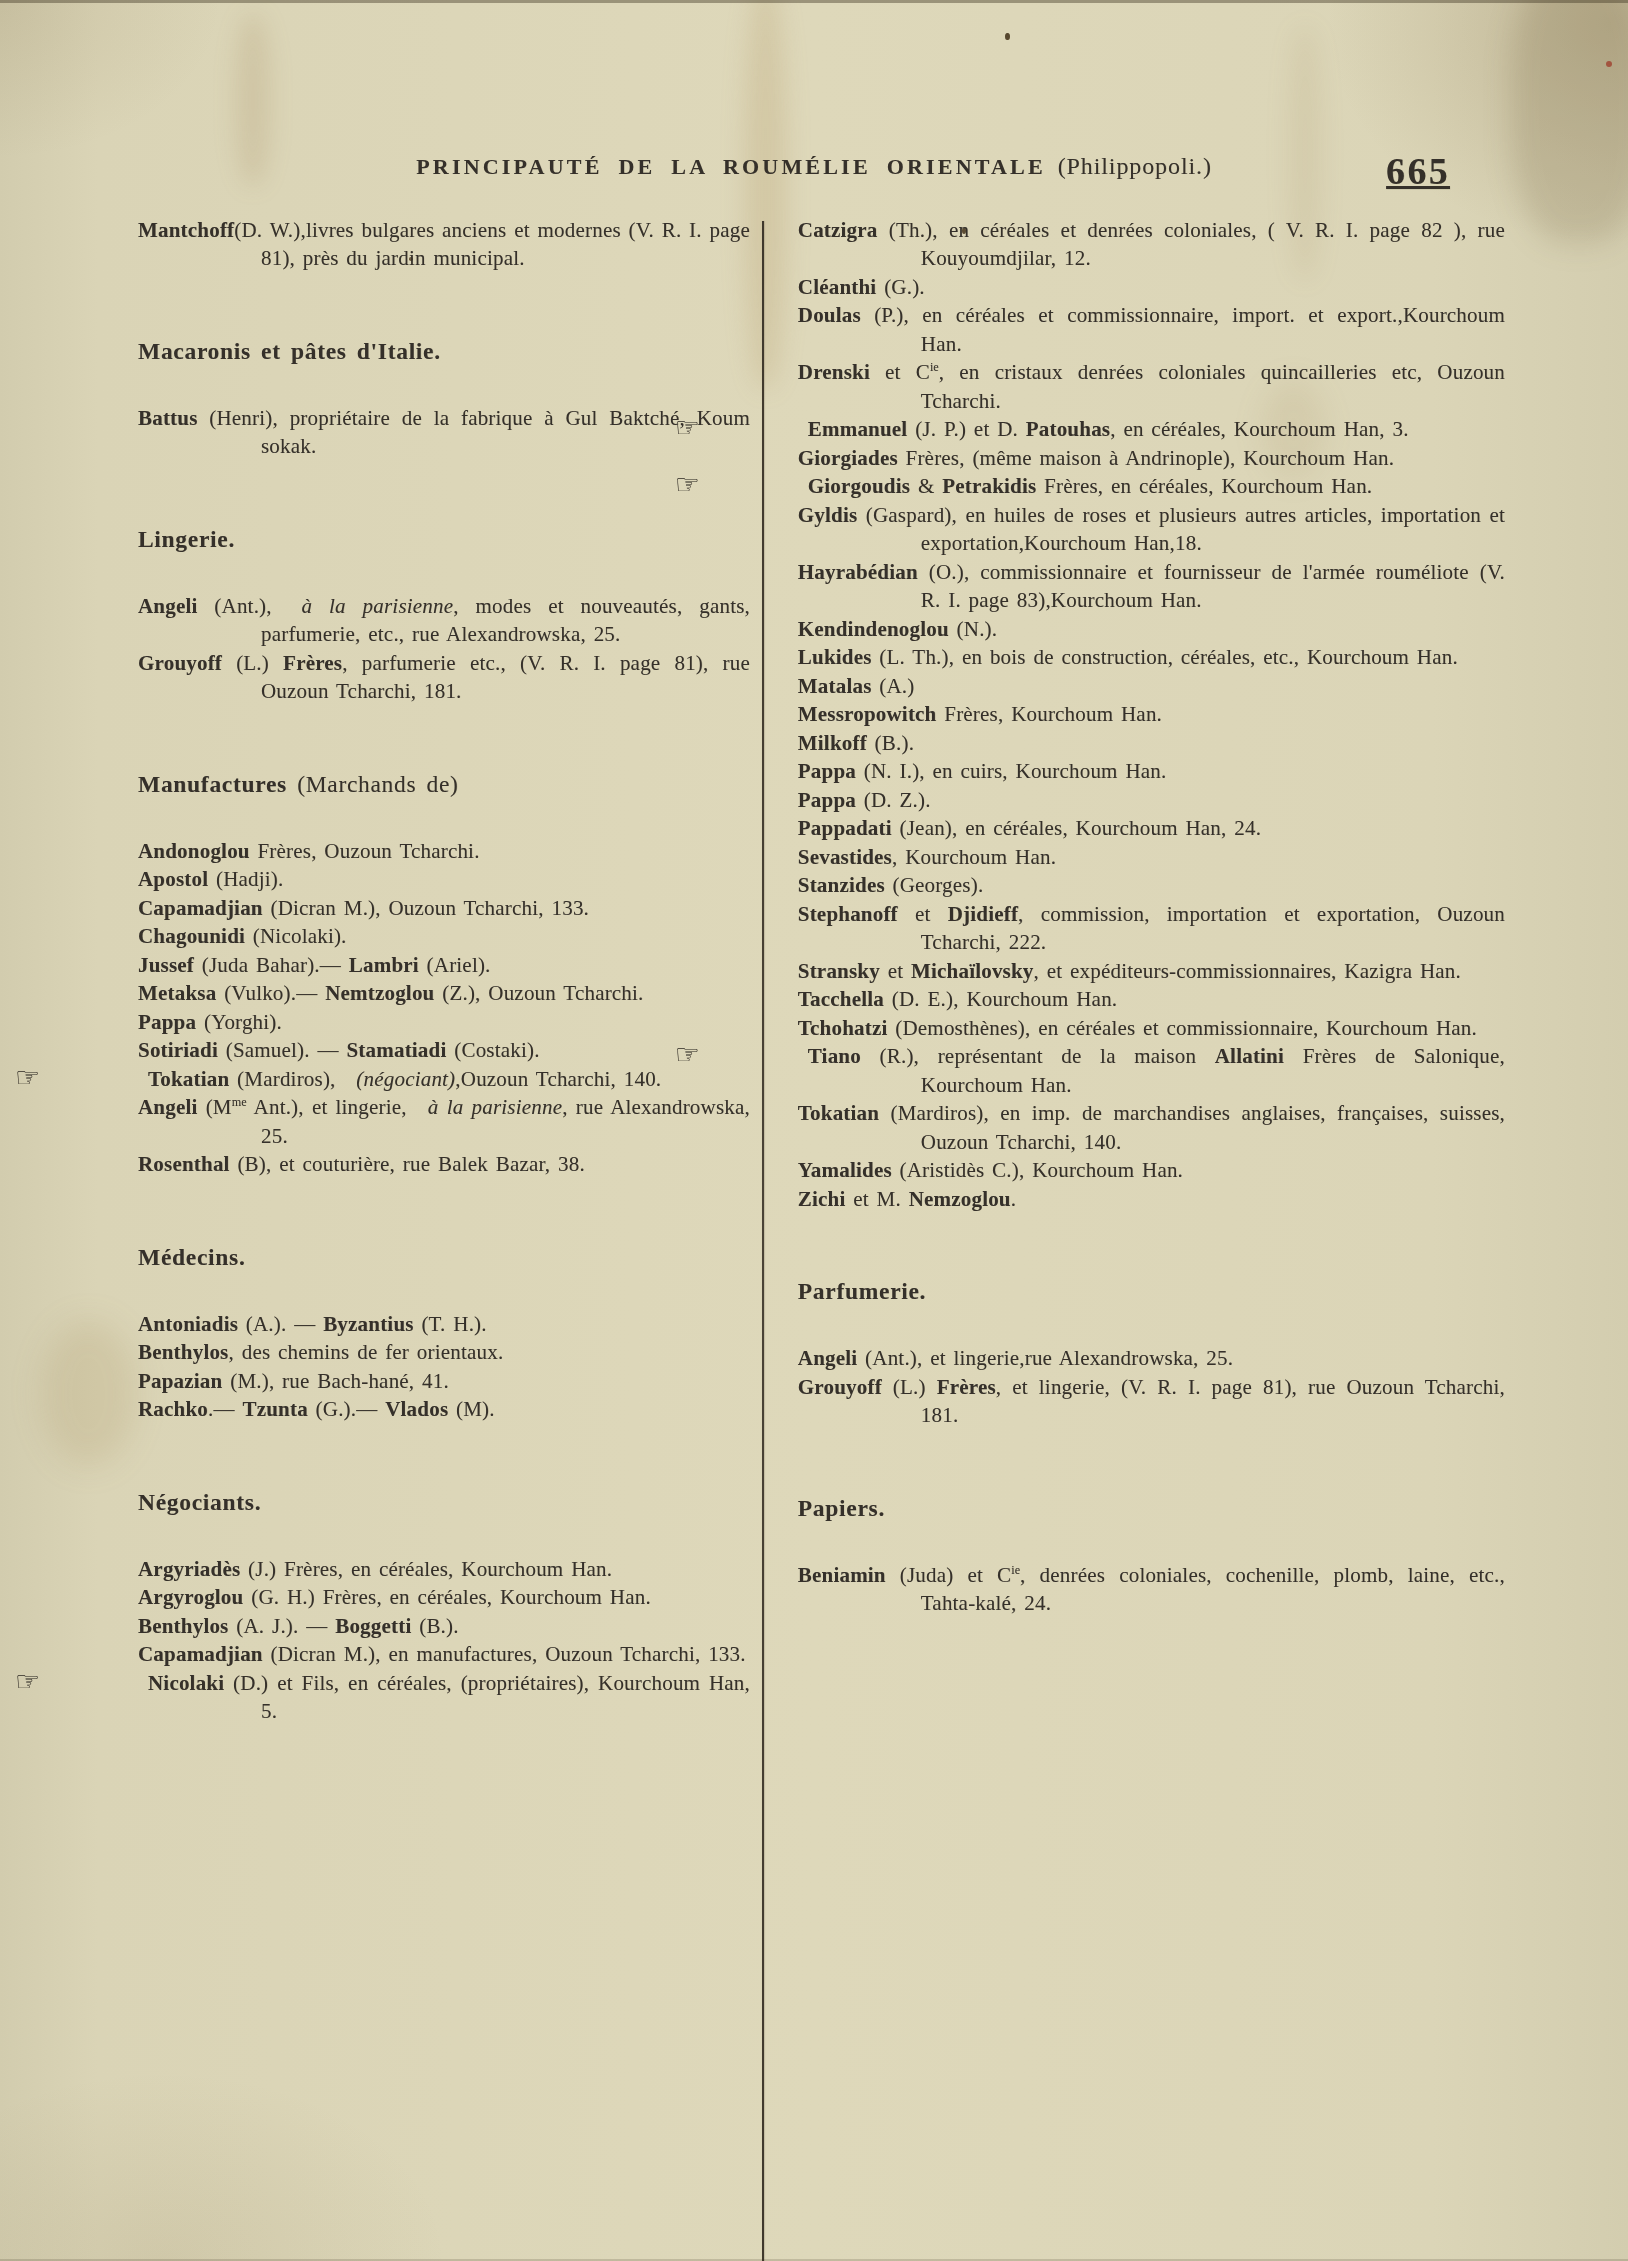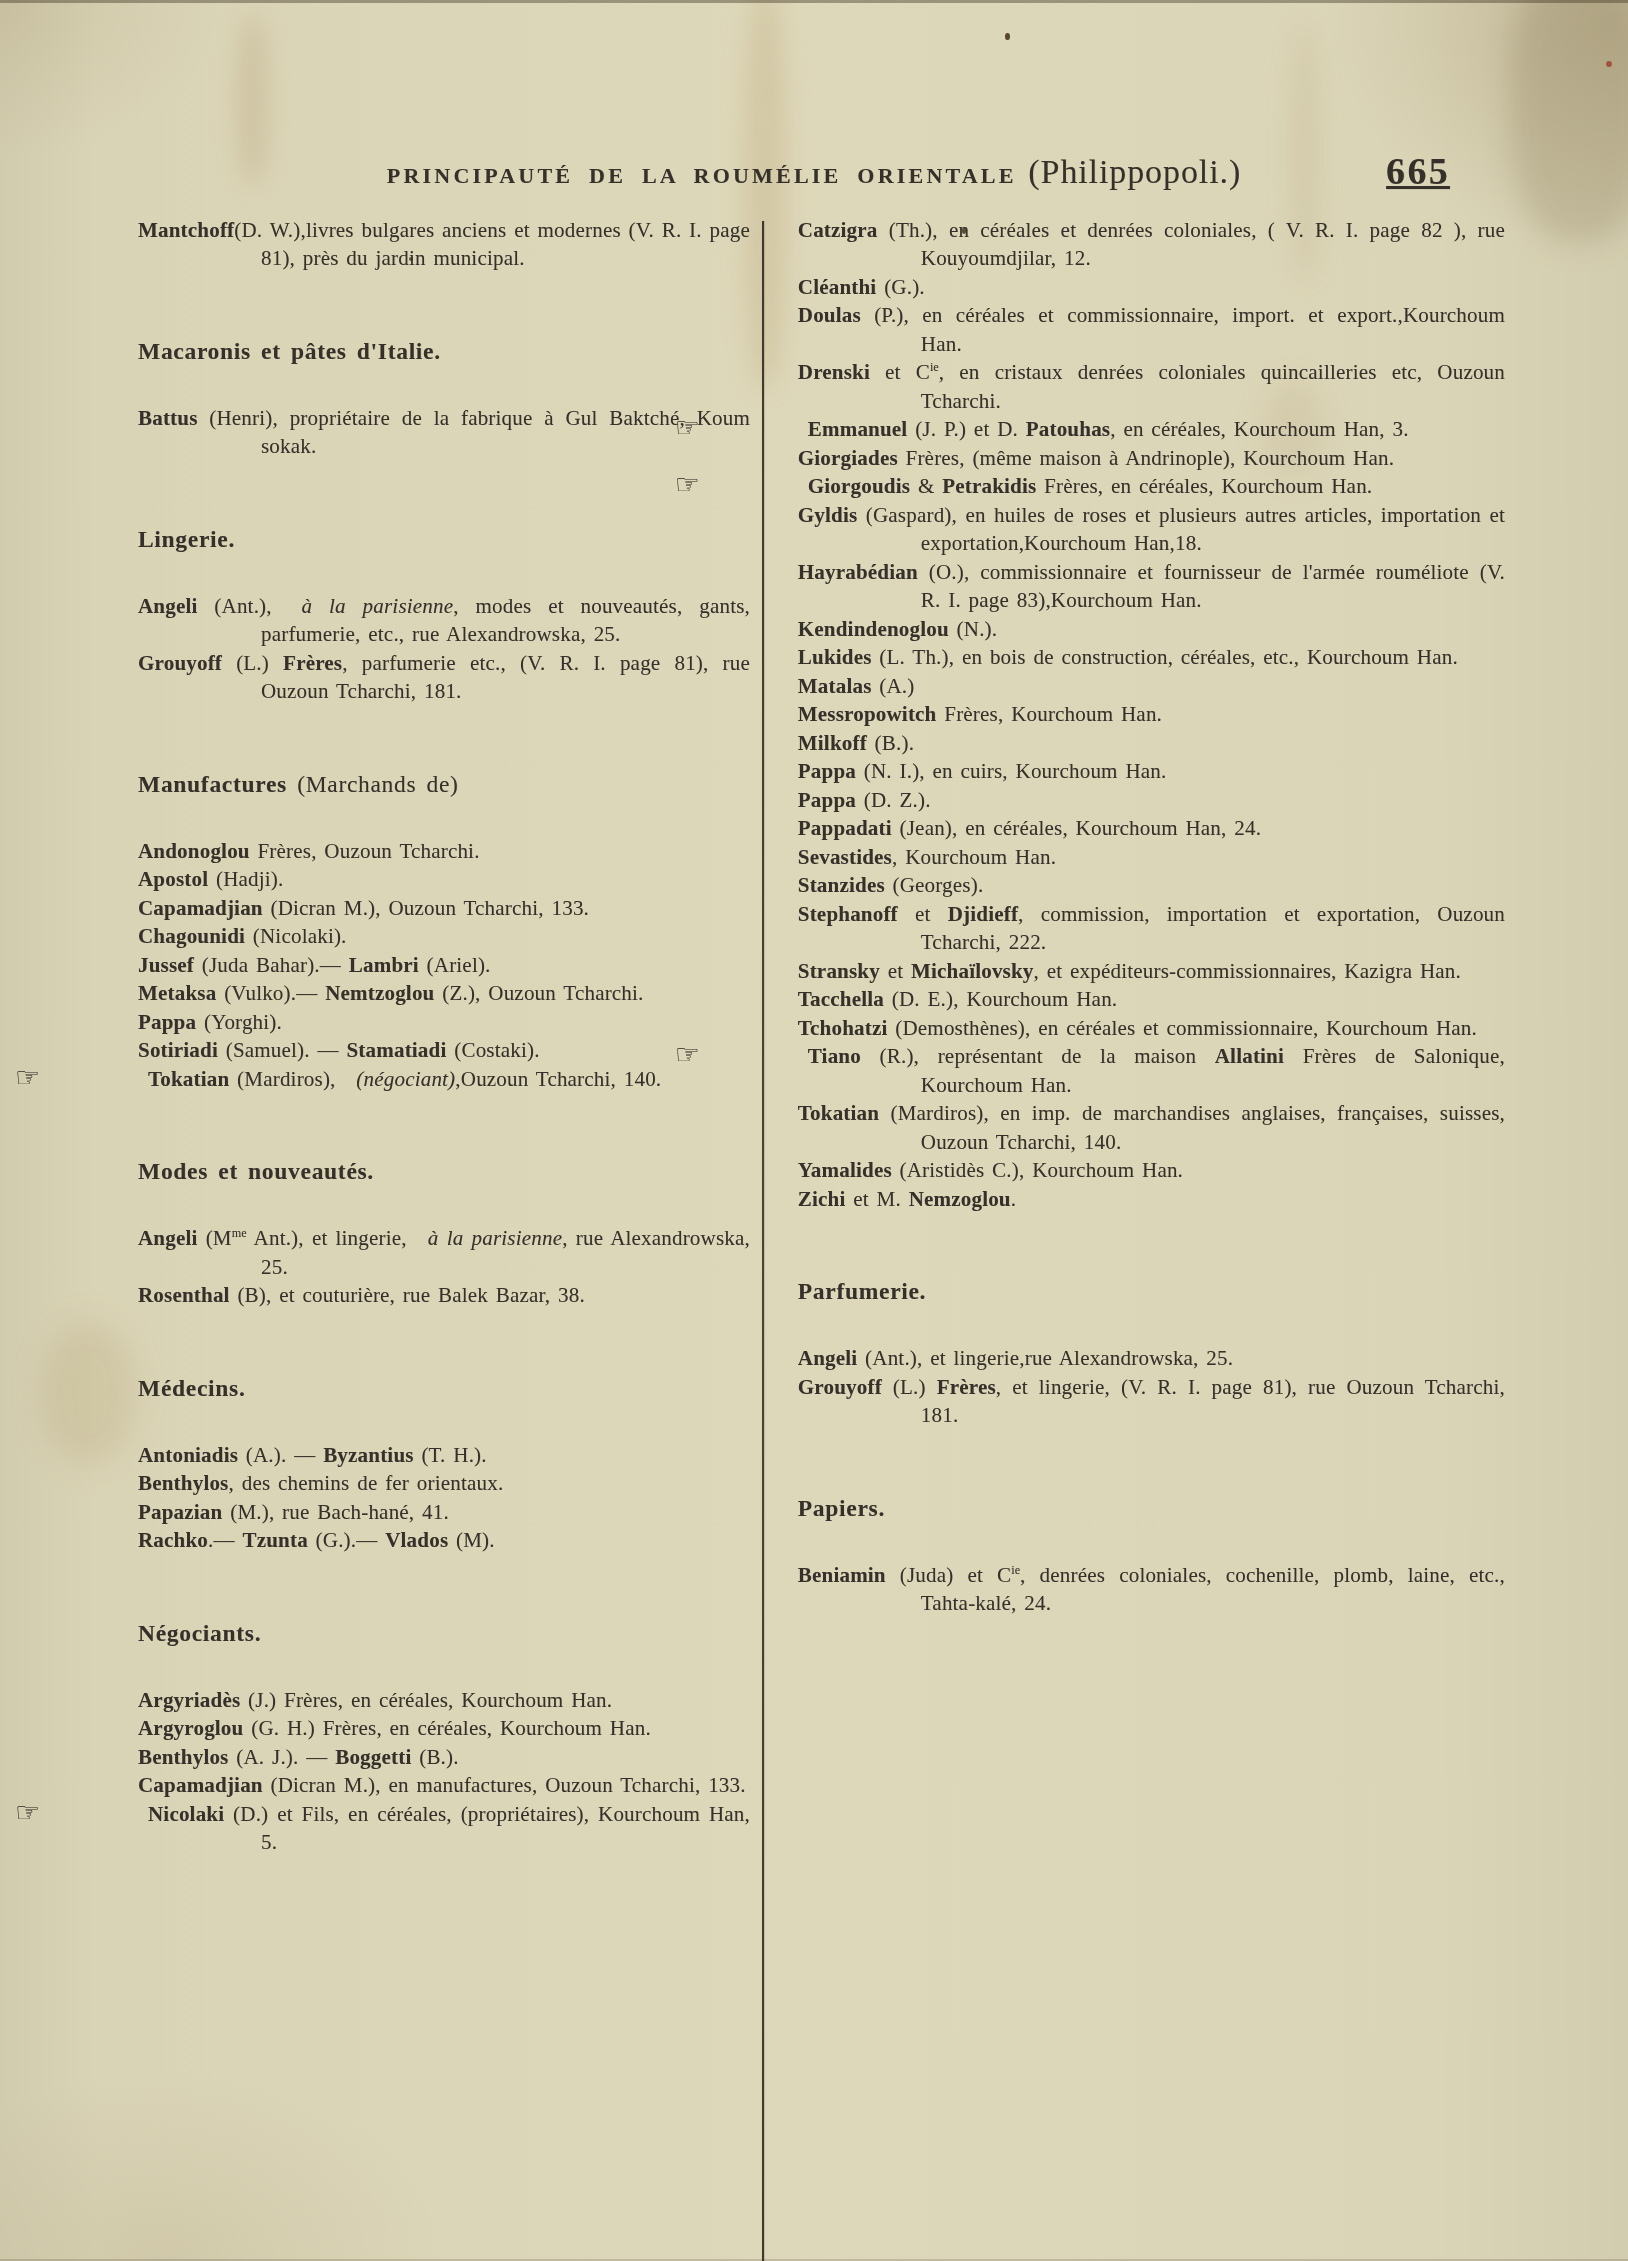--- a/index.html
+++ b/index.html
@@ -41,21 +41,21 @@
   .speck.p3{left:1606px;top:61px;width:5.9px;height:5.9px;background:#a2543f;}
   .speck.p4{left:409px;top:257px;width:3.6px;height:3.6px;background:#6b5a3d;}
 
   header{position:absolute;top:153px;left:0;width:100%;z-index:2;}
   .header-inner{position:relative;width:100%;text-align:center;white-space:nowrap;}
   .hdr-title{
     font-size:22px;font-weight:600;letter-spacing:3.2px;word-spacing:7.2px;
     display:inline-block;vertical-align:baseline;
   }
   .hdr-subtitle{
-    font-size:34px;font-weight:400;letter-spacing:0.9px;margin-left:11.8px;
+    font-size:24px;font-weight:400;letter-spacing:0.9px;margin-left:11.8px;
     display:inline-block;vertical-align:baseline;
   }
   .hdr-page{
     position:absolute;right:178px;top:-3.6px;
     font-size:38px;font-weight:600;letter-spacing:2.3px;text-decoration:underline;
   }
 
   .columns{
     position:absolute;top:213px;left:138px;width:1367px;
     display:flex;align-items:flex-start;z-index:2;
@@ -121,21 +121,20 @@
         <h2 class="section-heading"><span class="nm">Manufactures</span><span class="rg"> (Marchands de)</span></h2>
         <p class="entry"><span class="nm">Andonoglou</span><span> Frères, Ouzoun Tcharchi.</span></p>
         <p class="entry"><span class="nm">Apostol</span><span> (Hadji).</span></p>
         <p class="entry"><span class="nm">Capamadjian</span><span> (Dicran M.), Ouzoun Tcharchi, 133.</span></p>
         <p class="entry"><span class="nm">Chagounidi</span><span> (Nicolaki).</span></p>
         <p class="entry"><span class="nm">Jussef</span><span> (Juda Bahar).— </span><span class="nm">Lambri</span><span> (Ariel).</span></p>
         <p class="entry"><span class="nm">Metaksa</span><span> (Vulko).— </span><span class="nm">Nemtzoglou</span><span> (Z.), Ouzoun Tcharchi.</span></p>
         <p class="entry"><span class="nm">Pappa</span><span> (Yorghi).</span></p>
         <p class="entry"><span class="nm">Sotiriadi</span><span> (Samuel). — </span><span class="nm">Stamatiadi</span><span> (Costaki).</span></p>
         <p class="entry"><span class="manicule">☞</span><span class="nm">Tokatian</span><span> (Mardiros), </span><span class="it">(négociant)</span><span>,Ouzoun Tcharchi, 140.</span></p>
-        <h2 class="section-heading"><span class="nm">Modes et nouveautés.</span></h2>
         <p class="entry"><span class="nm">Angeli</span><span> (M</span><span class="sup">me</span><span> Ant.), et lingerie, </span><span class="it">à la parisienne</span><span>, rue Alexandrowska, 25.</span></p>
         <p class="entry"><span class="nm">Rosenthal</span><span> (B), et couturière, rue Balek Bazar, 38.</span></p>
         <h2 class="section-heading"><span class="nm">Médecins.</span></h2>
         <p class="entry"><span class="nm">Antoniadis</span><span> (A.). — </span><span class="nm">Byzantius</span><span> (T. H.).</span></p>
         <p class="entry"><span class="nm">Benthylos</span><span>, des chemins de fer orientaux.</span></p>
         <p class="entry"><span class="nm">Papazian</span><span> (M.), rue Bach-hané, 41.</span></p>
         <p class="entry"><span class="nm">Rachko</span><span>.— </span><span class="nm">Tzunta</span><span> (G.).— </span><span class="nm">Vlados</span><span> (M).</span></p>
         <h2 class="section-heading"><span class="nm">Négociants.</span></h2>
         <p class="entry"><span class="nm">Argyriadès</span><span> (J.) Frères, en céréales, Kourchoum Han.</span></p>
         <p class="entry"><span class="nm">Argyroglou</span><span> (G. H.) Frères, en céréales, Kourchoum Han.</span></p>

